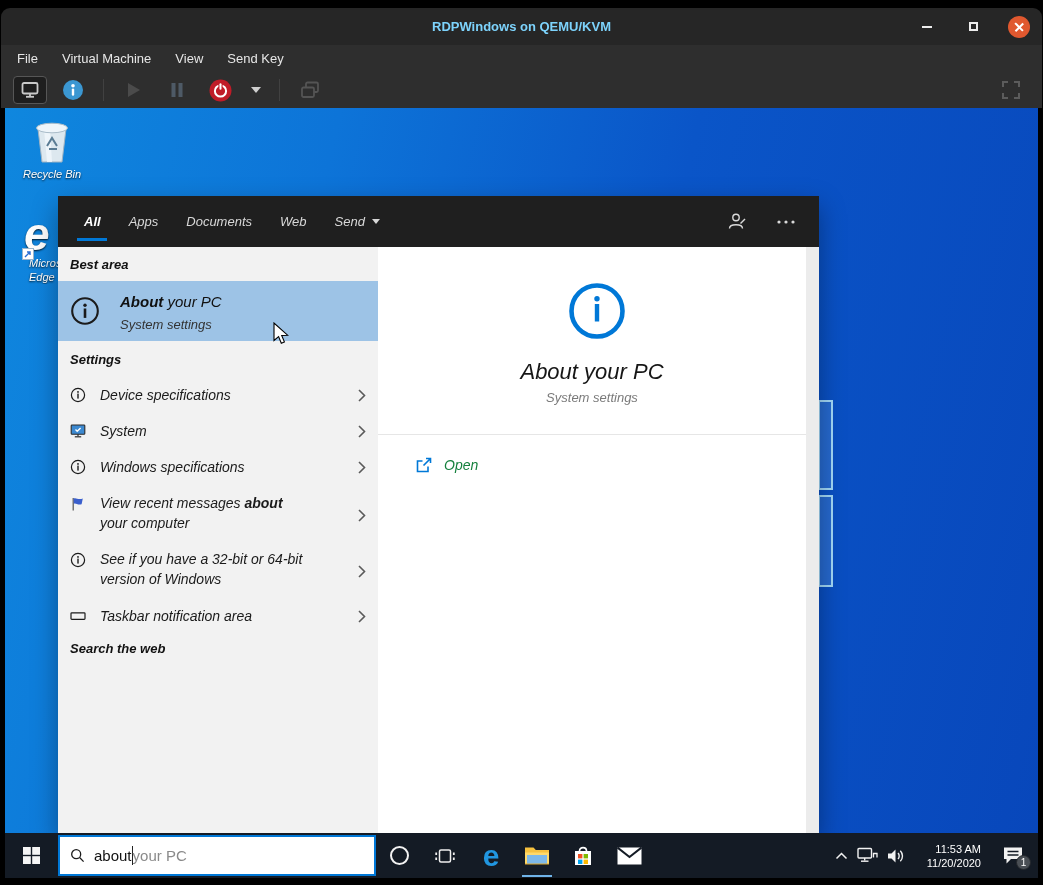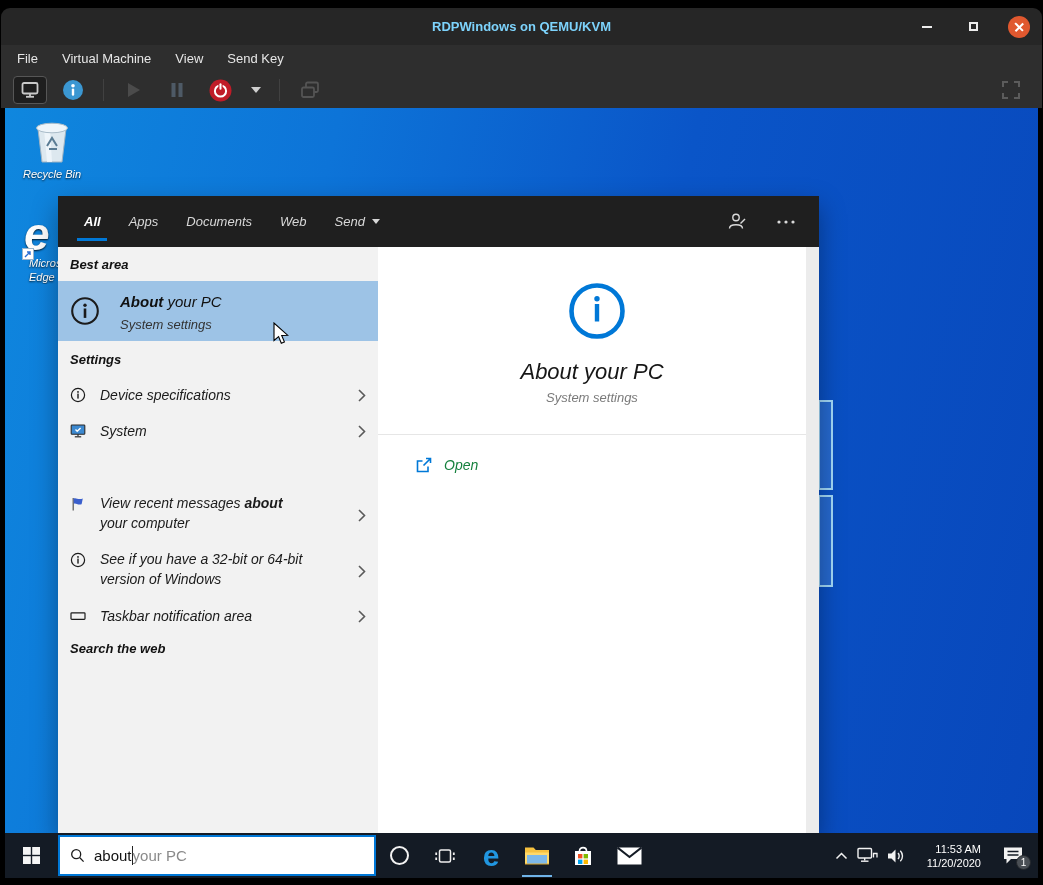--- a/index.html
+++ b/index.html
@@ -288,20 +288,35 @@
                   </svg>
                 </span>
               <span class="rtx">Device specifications</span>
               <span class="chev">
                   <svg width="8" height="13" viewBox="0 0 8 13">
                     <path d="M1 1 L6.5 6.5 L1 12" fill="none" stroke="#5a5a5a" stroke-width="1.6"></path>
                   </svg>
                 </span>
             </div>
 
+            <div class="row" style="top:202px;height:36px">
+              <span class="ric">
+                  <svg width="16" height="16" viewBox="0 0 16 16">
+                    <circle cx="8" cy="8" r="6.6" fill="none" stroke="#1b1b1b" stroke-width="1.2"></circle>
+                    <circle cx="8" cy="4.9" r="0.9" fill="#1b1b1b"></circle>
+                    <rect x="7.3" y="6.6" width="1.4" height="5" fill="#1b1b1b"></rect>
+                  </svg>
+                </span>
+              <span class="rtx">Windows specifications</span>
+              <span class="chev">
+                  <svg width="8" height="13" viewBox="0 0 8 13">
+                    <path d="M1 1 L6.5 6.5 L1 12" fill="none" stroke="#5a5a5a" stroke-width="1.6"></path>
+                  </svg>
+                </span>
+            </div>
 
             <div class="row two" style="top:241px;height:50px;padding-top:5px">
               <span class="ric">
                   <svg width="16" height="16" viewBox="0 0 16 16">
                     <path d="M3.2 2 L3.2 14.5" stroke="#555" stroke-width="1.2"></path>
                     <path d="M3.6 2.6 C6 1.2 8 4.2 12.8 2.6 L11.6 8.2 C7.6 9.6 6 6.6 3.8 7.8 Z" fill="#3a5fcd"></path>
                   </svg>
                 </span>
               <span class="rtx"><span>View recent messages </span><b>about</b><br><span>your computer</span></span>
               <span class="chev">

